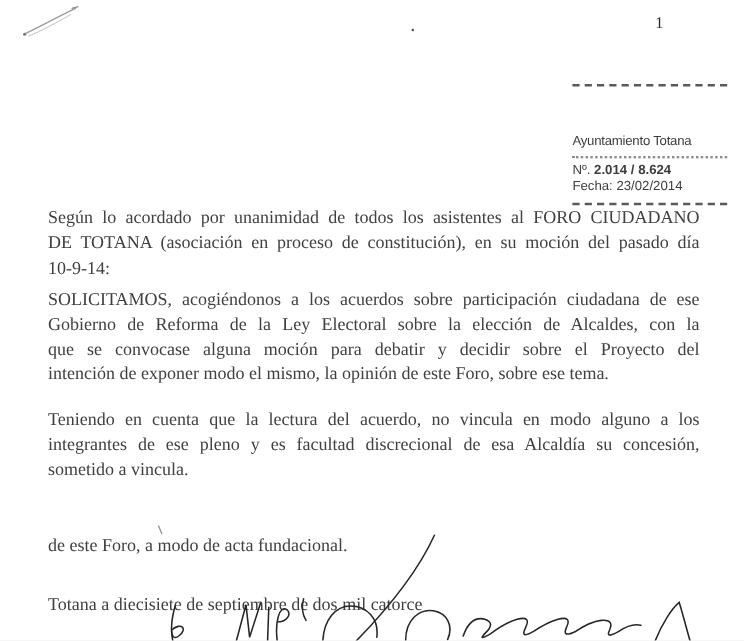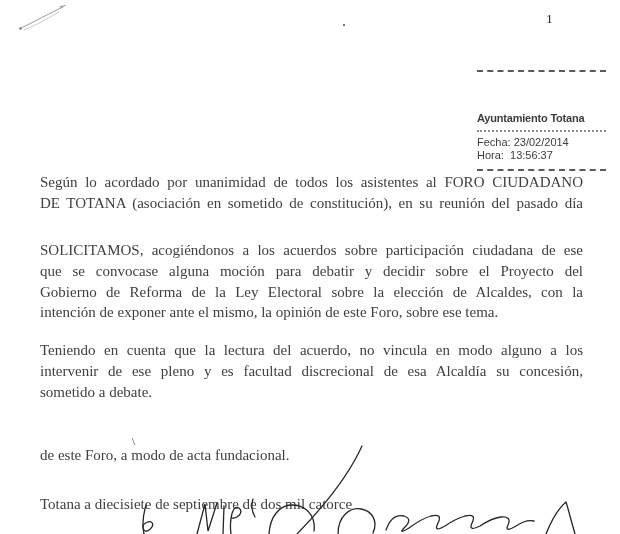--- a/index.html
+++ b/index.html
@@ -14,21 +14,21 @@
   .stamp{
     position:absolute;left:477px;top:70px;width:129px;
     color:#3d3d3d;font-family:"Liberation Sans",sans-serif;
     font-size:11px;line-height:13px;
   }
   .stamp-sep{height:0;}
   .stamp-sep.dash{border-top:2px dashed #5a5a5a;}
   .stamp-sep.dash.top{margin-bottom:6px;}
   .stamp-sep.dash.bottom{margin-top:7px;}
   .stamp-sep.dot{border-top:2px dotted #8d8d8d;margin:5px 0 4px;}
-  .stamp-org div{font-weight:bold;letter-spacing:-0.2px;white-space:pre;margin-top:40px;}
+  .stamp-org div{font-weight:normal;letter-spacing:-0.2px;white-space:pre;margin-top:40px;}
   .stamp-fields div{white-space:pre;}
   .stamp-num{font-weight:normal;}
   .stamp-num b{font-weight:bold;}
   
   .para{
     position:absolute;left:40px;width:543px;
     font-size:15px;line-height:20.8px;color:#404040;
   }
   .para.p0{top:172px;}
   .para.p1{top:240px;}
@@ -47,41 +47,42 @@
 
   <div class="pagenum">1</div>
 
   <div class="stamp">
     <div class="stamp-sep dash top"></div>
     <div class="stamp-org">
       <div>Ayuntamiento Totana</div>
     </div>
     <div class="stamp-sep dot"></div>
     <div class="stamp-fields">
+      <div class="stamp-num"><span>Nº. </span><b>2.014 / 8.624</b></div>
       <div>Fecha: 23/02/2014</div>
-      <div>Hora:  13:56:37</div>
     </div>
     <div class="stamp-sep dash bottom"></div>
   </div>
 
   <div>
     <div class="para p0">
         <div class="line">Según lo acordado por unanimidad de todos los asistentes al FORO CIUDADANO</div>
-        <div class="line">DE TOTANA (asociación en sometido de constitución), en su reunión del pasado día</div>
+        <div class="line">DE TOTANA (asociación en proceso de constitución), en su moción del pasado día</div>
+        <div class="line last">10-9-14:</div>
       </div>
     <div class="para p1">
         <div class="line">SOLICITAMOS, acogiéndonos a los acuerdos sobre participación ciudadana de ese</div>
+        <div class="line">Gobierno de Reforma de la Ley Electoral sobre la elección de Alcaldes, con la</div>
         <div class="line">que se convocase alguna moción para debatir y decidir sobre el Proyecto del</div>
-        <div class="line">Gobierno de Reforma de la Ley Electoral sobre la elección de Alcaldes, con la</div>
-        <div class="line last">intención de exponer ante el mismo, la opinión de este Foro, sobre ese tema.</div>
+        <div class="line last">intención de exponer modo el mismo, la opinión de este Foro, sobre ese tema.</div>
       </div>
     <div class="para p2">
         <div class="line">Teniendo en cuenta que la lectura del acuerdo, no vincula en modo alguno a los</div>
-        <div class="line">intervenir de ese pleno y es facultad discrecional de esa Alcaldía su concesión,</div>
-        <div class="line last">sometido a debate.</div>
+        <div class="line">integrantes de ese pleno y es facultad discrecional de esa Alcaldía su concesión,</div>
+        <div class="line last">sometido a vincula.</div>
       </div>
     <div class="para p3">
         <div class="line last">de este Foro, a modo de acta fundacional.</div>
       </div>
     <div class="para p4">
         <div class="line last">Totana a diecisiete de septiembre de dos mil catorce</div>
       </div>
   </div>
 
   <svg class="ink" width="620" height="534" viewBox="0 0 620 534">

